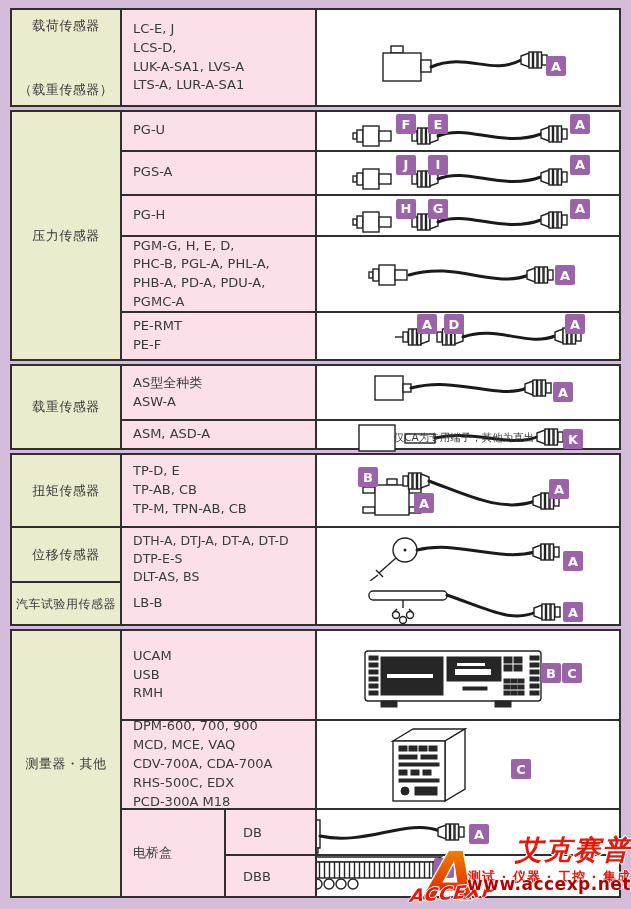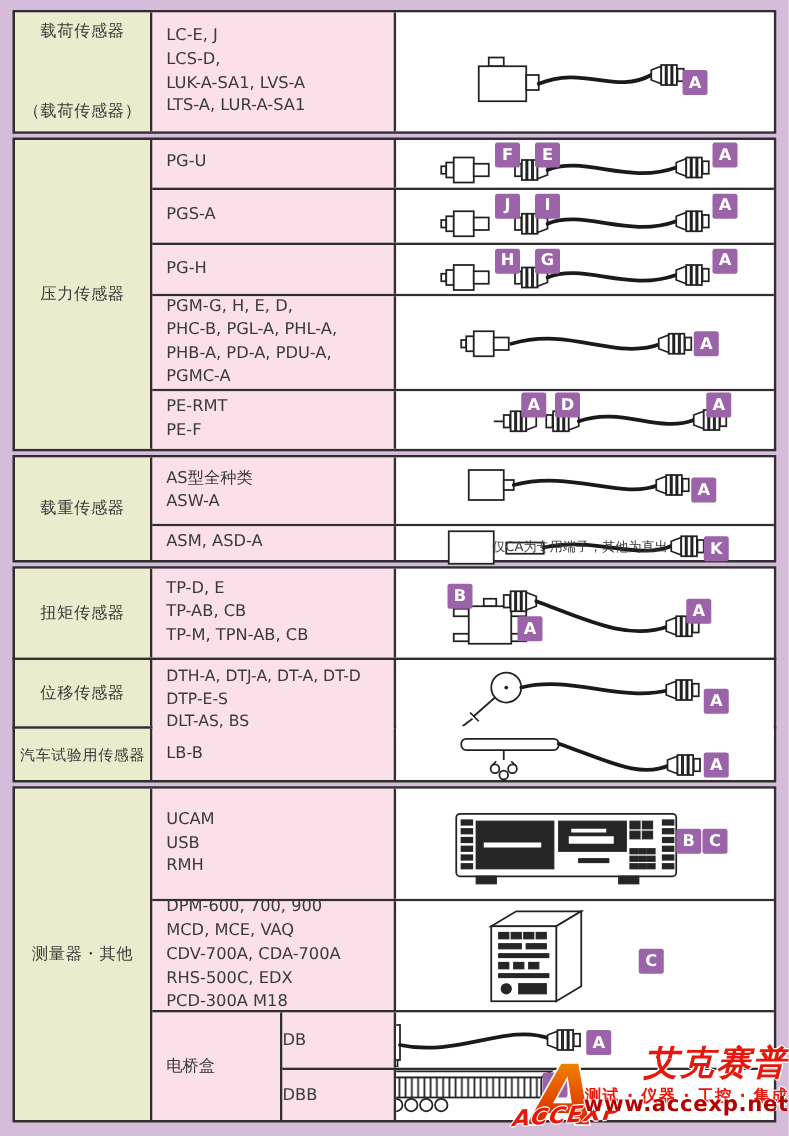--- a/index.html
+++ b/index.html
@@ -22,21 +22,21 @@
   .diagram svg{position:absolute;left:0;top:0;}
   .badge{position:absolute;width:20px;height:20px;background:var(--badge_bg,#9b63a8);color:var(--badge_text,#fff);
          font-weight:bold;font-size:13px;display:flex;align-items:center;justify-content:center;border-radius:2px;}
   .note{position:absolute;left:0;right:8px;bottom:3px;text-align:center;font-size:10.5px;color:var(--text,#3a3a3a);}
   .bridge-label{width:104px;box-sizing:border-box;border-right:2px solid var(--border,#2f2f2f);
                 background:var(--models_bg,#fbdfe9);display:flex;align-items:center;padding-left:11px;font-size:13px;}
   .bridge-right{flex:1;display:flex;flex-direction:column;}
   .subrow{display:flex;box-sizing:border-box;border-bottom:2px solid var(--border,#2f2f2f);}
   .subrow.last{border-bottom:none;flex:1;}
   .subcell{width:91px;box-sizing:border-box;border-right:2px solid var(--border,#2f2f2f);
-           background:var(--models_bg,#fbdfe9);display:flex;align-items:center;padding-left:0;font-size:13px;}
+           background:var(--models_bg,#fbdfe9);display:flex;align-items:center;padding-left:17px;font-size:13px;}
   line,path.s,rect.s,circle.s,polygon.s{stroke:#222;stroke-width:1.4;fill:#fff;}
   .cable{fill:none;stroke:#1a1a1a;stroke-width:3;stroke-linecap:round;}
   .dark{fill:#262626;stroke:#262626;}
   .wm{position:absolute;left:385px;top:832px;width:246px;height:77px;z-index:9;pointer-events:none;}
   .wm-title{position:absolute;right:0;top:0;font-size:27px;font-weight:bold;color:var(--watermark_red,#e8170b);
             letter-spacing:2px;white-space:nowrap;
             text-shadow:1px 0 #fff,-1px 0 #fff,0 1px #fff,0 -1px #fff,1px 1px #fff,-1px -1px #fff;font-style:italic;}
   .wm-tagline{position:absolute;right:0;top:36px;font-size:13px;font-weight:bold;color:var(--watermark_red,#e8170b);
               letter-spacing:1px;white-space:nowrap;text-shadow:1px 0 #fff,-1px 0 #fff,0 1px #fff,0 -1px #fff;}
   .wm-url{position:absolute;right:0;top:42px;font-size:17px;font-weight:bold;color:var(--watermark_url,#b50000);
@@ -72,21 +72,21 @@
     </g>
   </defs>
 </svg>
 
 <div class="page">
   <div class="tbl">
 
     <div class="section" style="height:99px">
       <div class="cat">
         <div>载荷传感器</div>
-        <div>（载荷传感器）</div>
+        <div>（载重传感器）</div>
       </div>
       <div class="rows">
         <div class="row last">
           <div class="models">
             <div>LC-E, J</div>
             <div>LCS-D,</div>
             <div>LUK-A-SA1, LVS-A</div>
             <div>LTS-A, LUR-A-SA1</div>
           </div>
           <div class="diagram">

